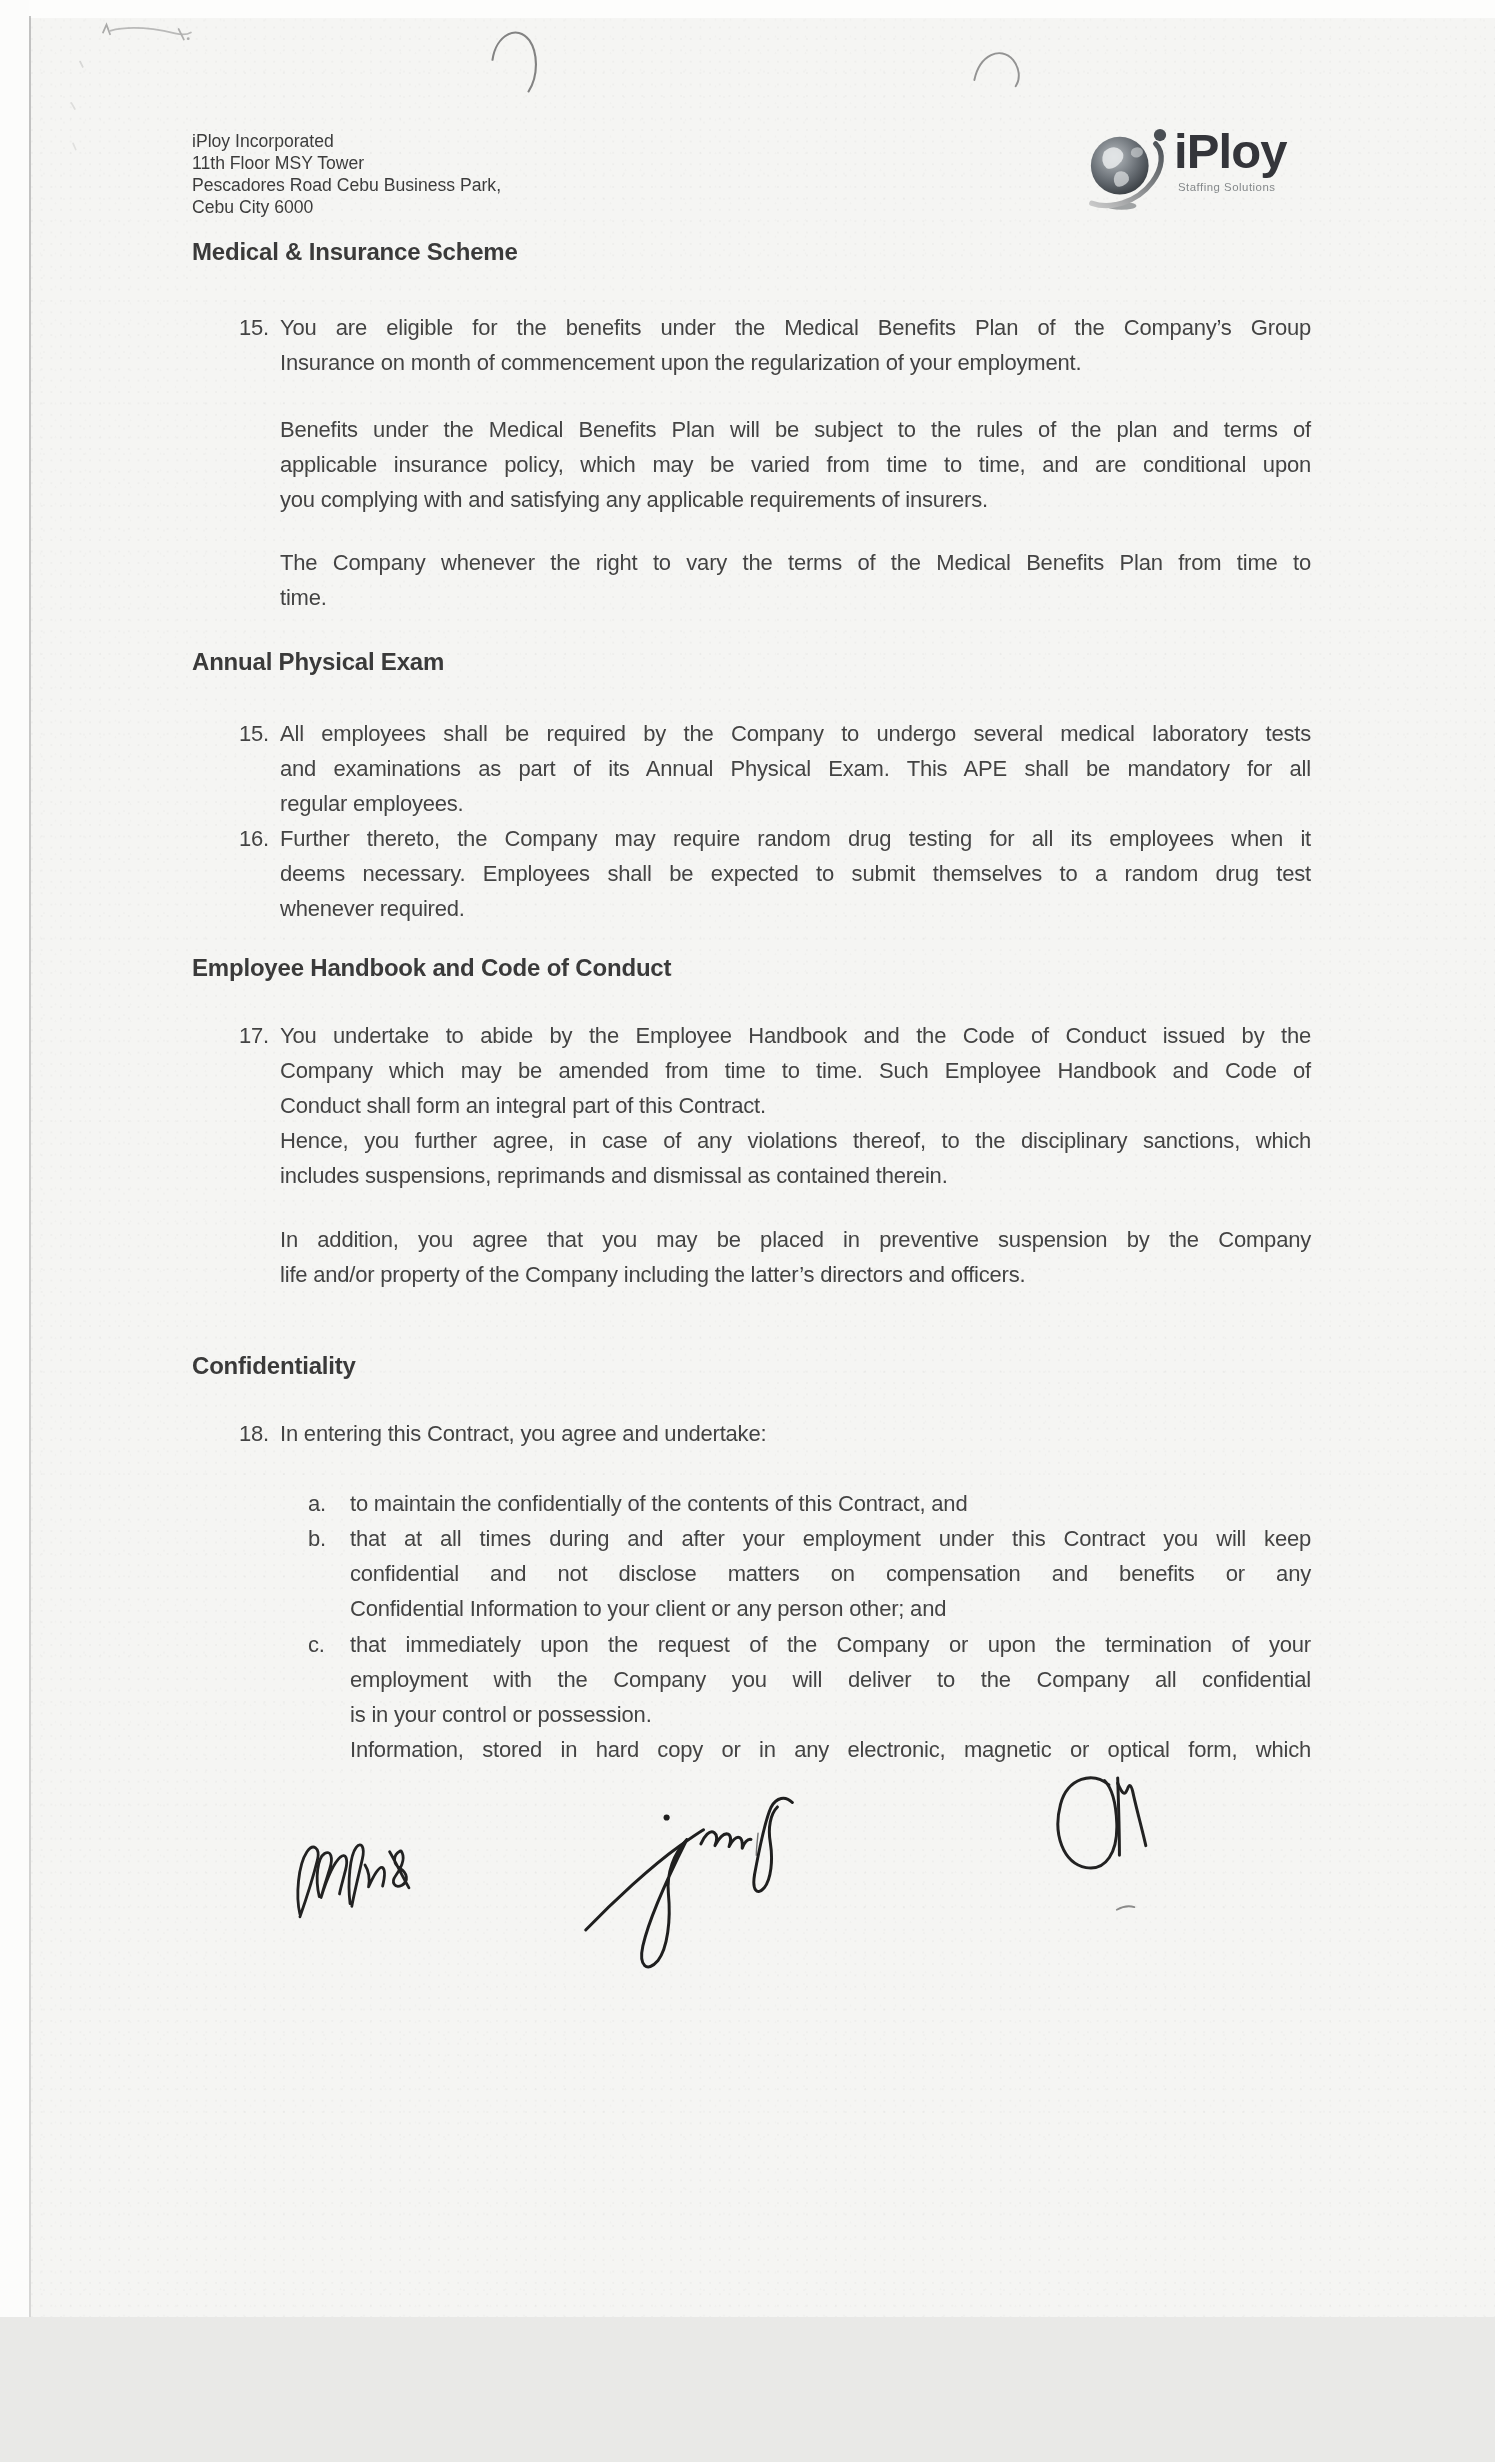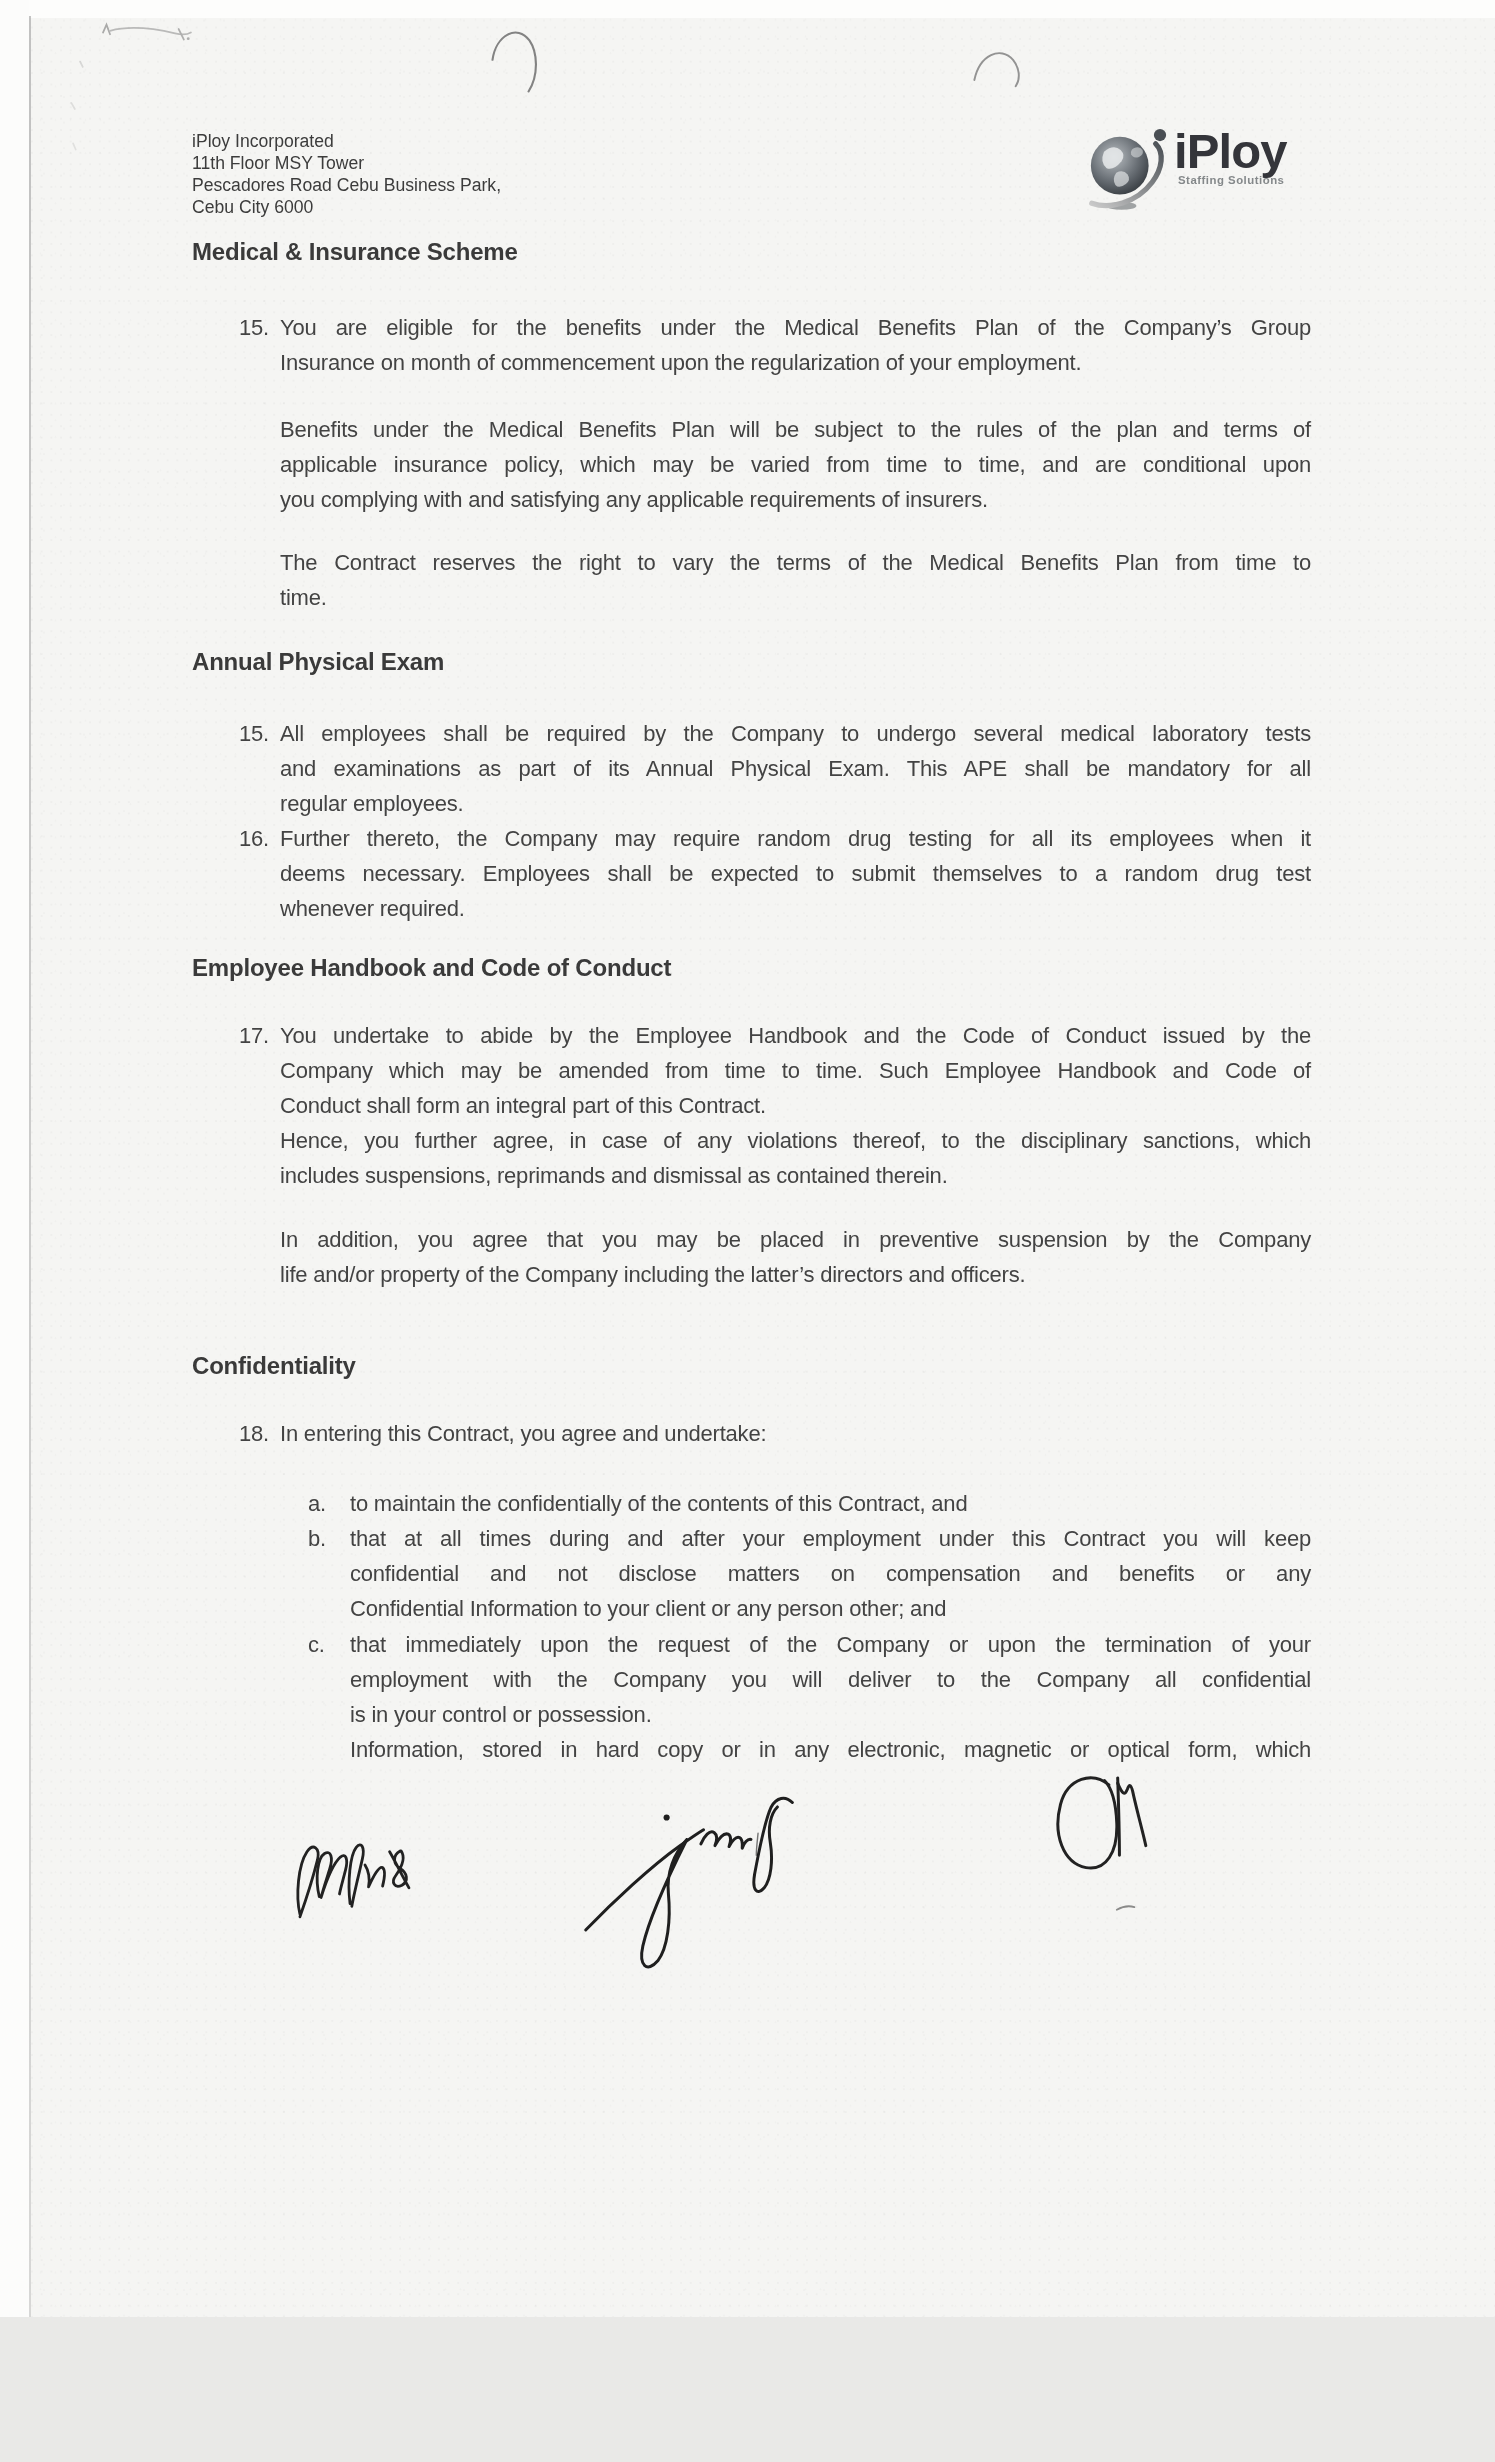--- a/index.html
+++ b/index.html
@@ -15,21 +15,21 @@
   .edge-top{position:absolute;left:0;top:0;width:100%;height:17.6px;background:#fdfdfc;}
   .edge-left{position:absolute;left:0;top:0;width:29px;height:100%;background:#fcfcfb;}
   .edge-line{position:absolute;left:29px;top:16px;width:1.8px;height:2447px;
              background:linear-gradient(#b0b0b0,#cfcfce);opacity:.75;}
   .address{position:absolute;left:192px;top:130px;font-size:17.6px;line-height:22px;
            color:#3c3c3c;}
   .logo{position:absolute;left:1083px;top:118px;width:246px;height:97px;}
   .logo-globe{position:absolute;left:0;top:0;}
   .logo-text{position:absolute;left:91px;top:8.8px;font-size:49px;font-weight:700;
              color:#34353a;letter-spacing:-0.9px;line-height:49px;}
-  .logo-tagline{position:absolute;left:95px;top:56px;font-size:11.4px;font-weight:700;
+  .logo-tagline{position:absolute;left:95px;top:63px;font-size:11.4px;font-weight:400;
                 color:#84888a;letter-spacing:0.5px;}
   .heading{position:absolute;left:192px;font-size:24px;font-weight:700;color:#3a3a3a;
            letter-spacing:-0.2px;line-height:30px;}
   .block{position:absolute;left:192px;width:1119px;font-size:22px;line-height:35px;
          color:#434343;letter-spacing:-0.2px;}
   .block .marker{position:absolute;top:0;left:47px;line-height:35px;}
   .block .lines{margin-left:88px;}
   .block.sub .marker{left:116px;}
   .block.sub .lines{margin-left:158px;}
   .pl{text-align:justify;text-align-last:justify;}
@@ -90,21 +90,21 @@
   <div class="block" style="top:412px">
     <div class="lines">
       <div class="pl">Benefits under the Medical Benefits Plan will be subject to the rules of the plan and terms of</div>
       <div class="pl">applicable insurance policy, which may be varied from time to time, and are conditional upon</div>
       <div class="pl end">you complying with and satisfying any applicable requirements of insurers.</div>
     </div>
   </div>
 
   <div class="block" style="top:545px">
     <div class="lines">
-      <div class="pl">The Contract reserves the right to vary the terms of the Medical Benefits Plan from time to</div>
+      <div class="pl">The Company whenever the right to vary the terms of the Medical Benefits Plan from time to</div>
       <div class="pl end">time.</div>
     </div>
   </div>
 
   <div class="heading" style="top:647px">Annual Physical Exam</div>
 
   <div class="block" style="top:716px">
     <span class="marker">15.</span>
     <div class="lines">
       <div class="pl">All employees shall be required by the Company to undergo several medical laboratory tests</div>

